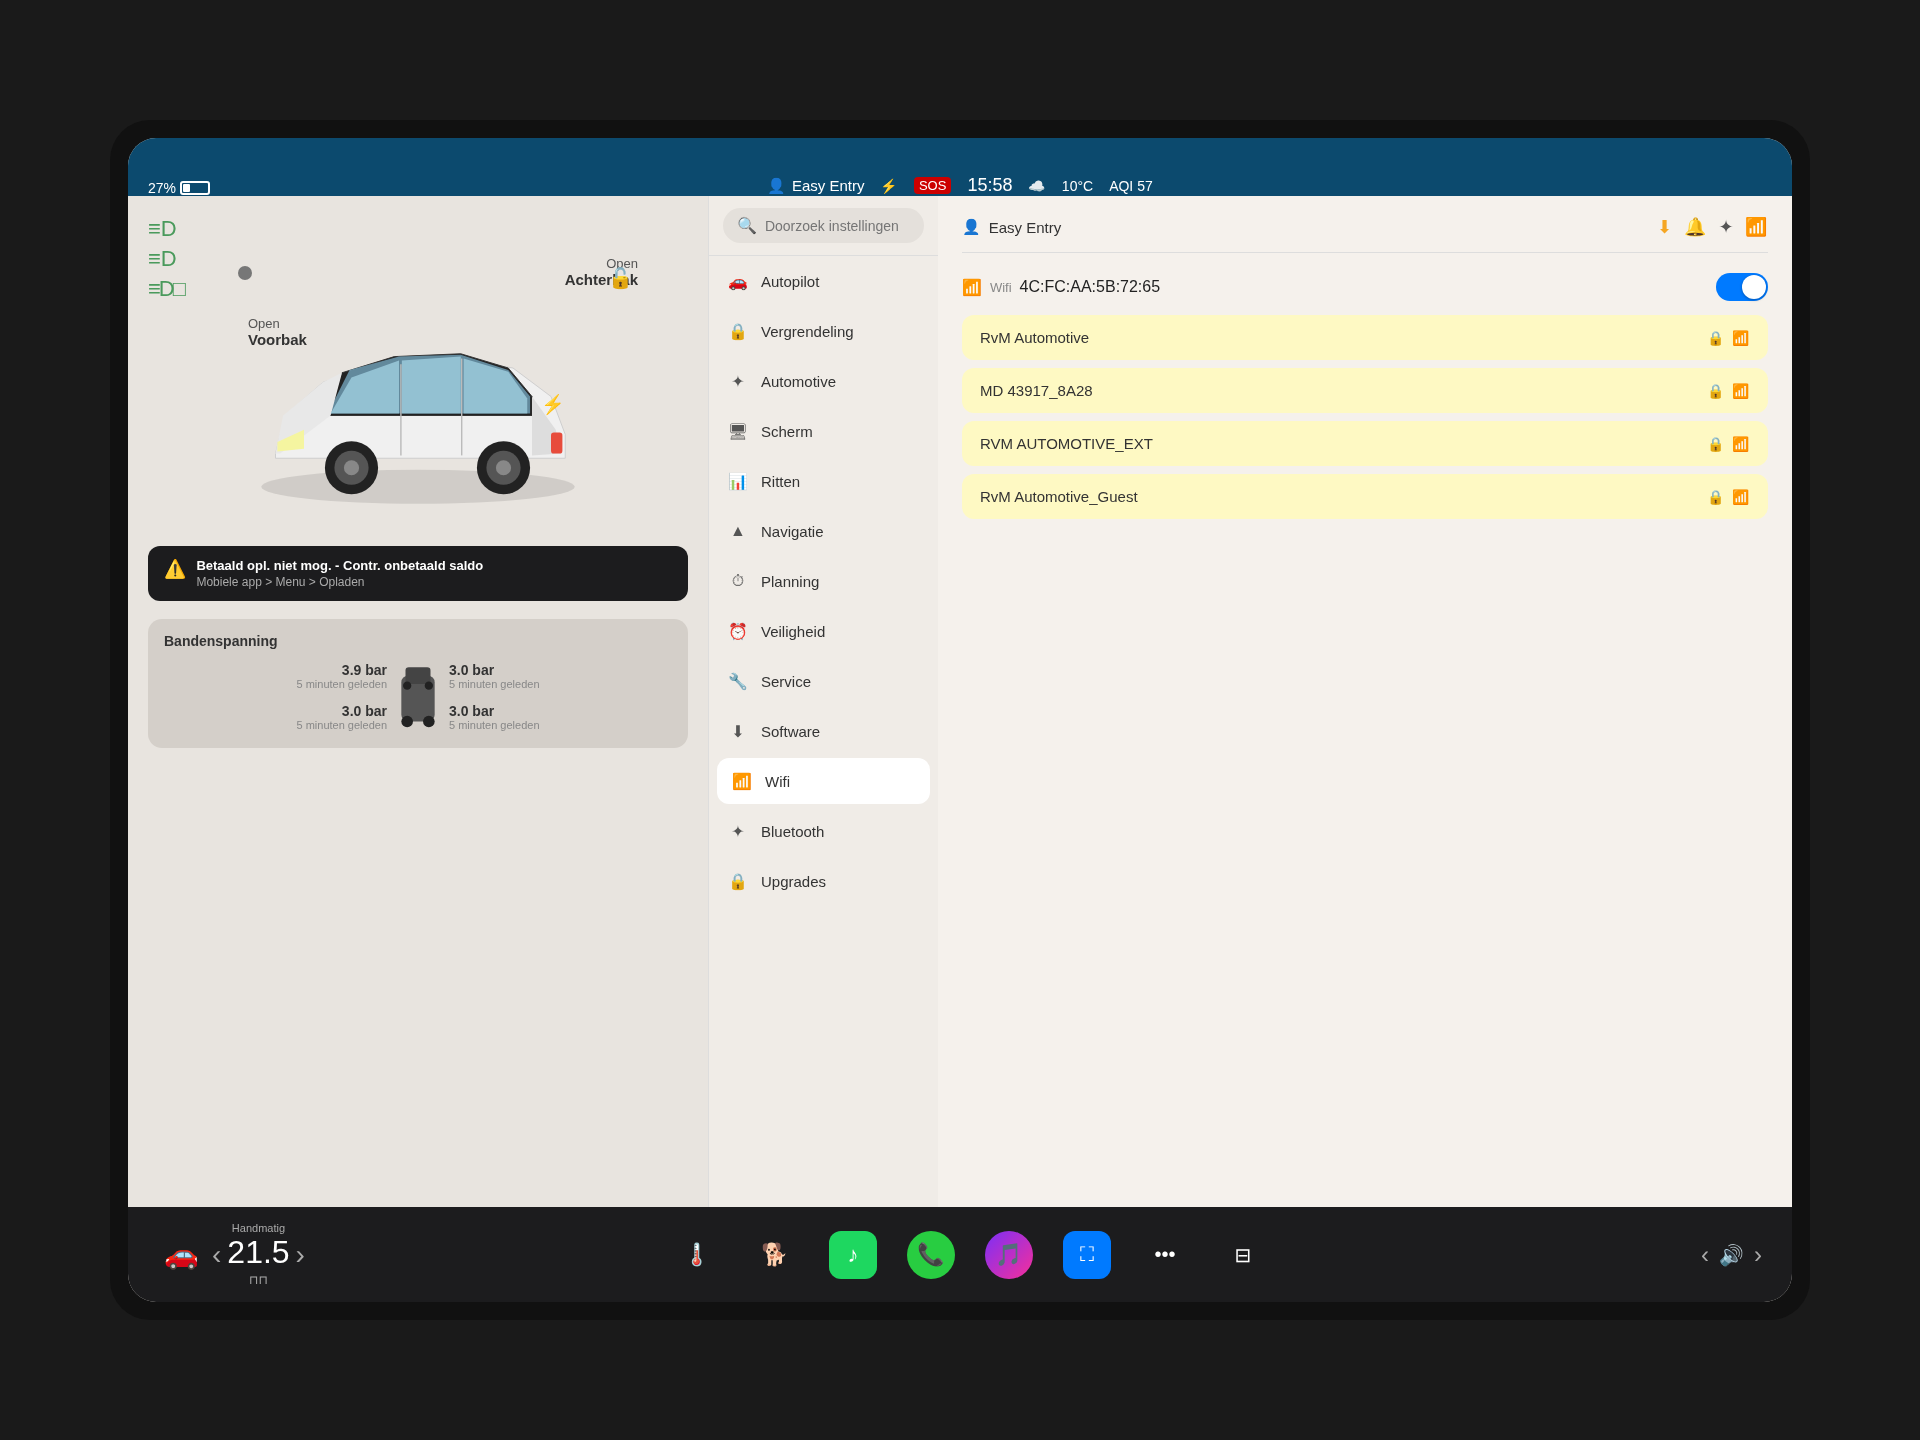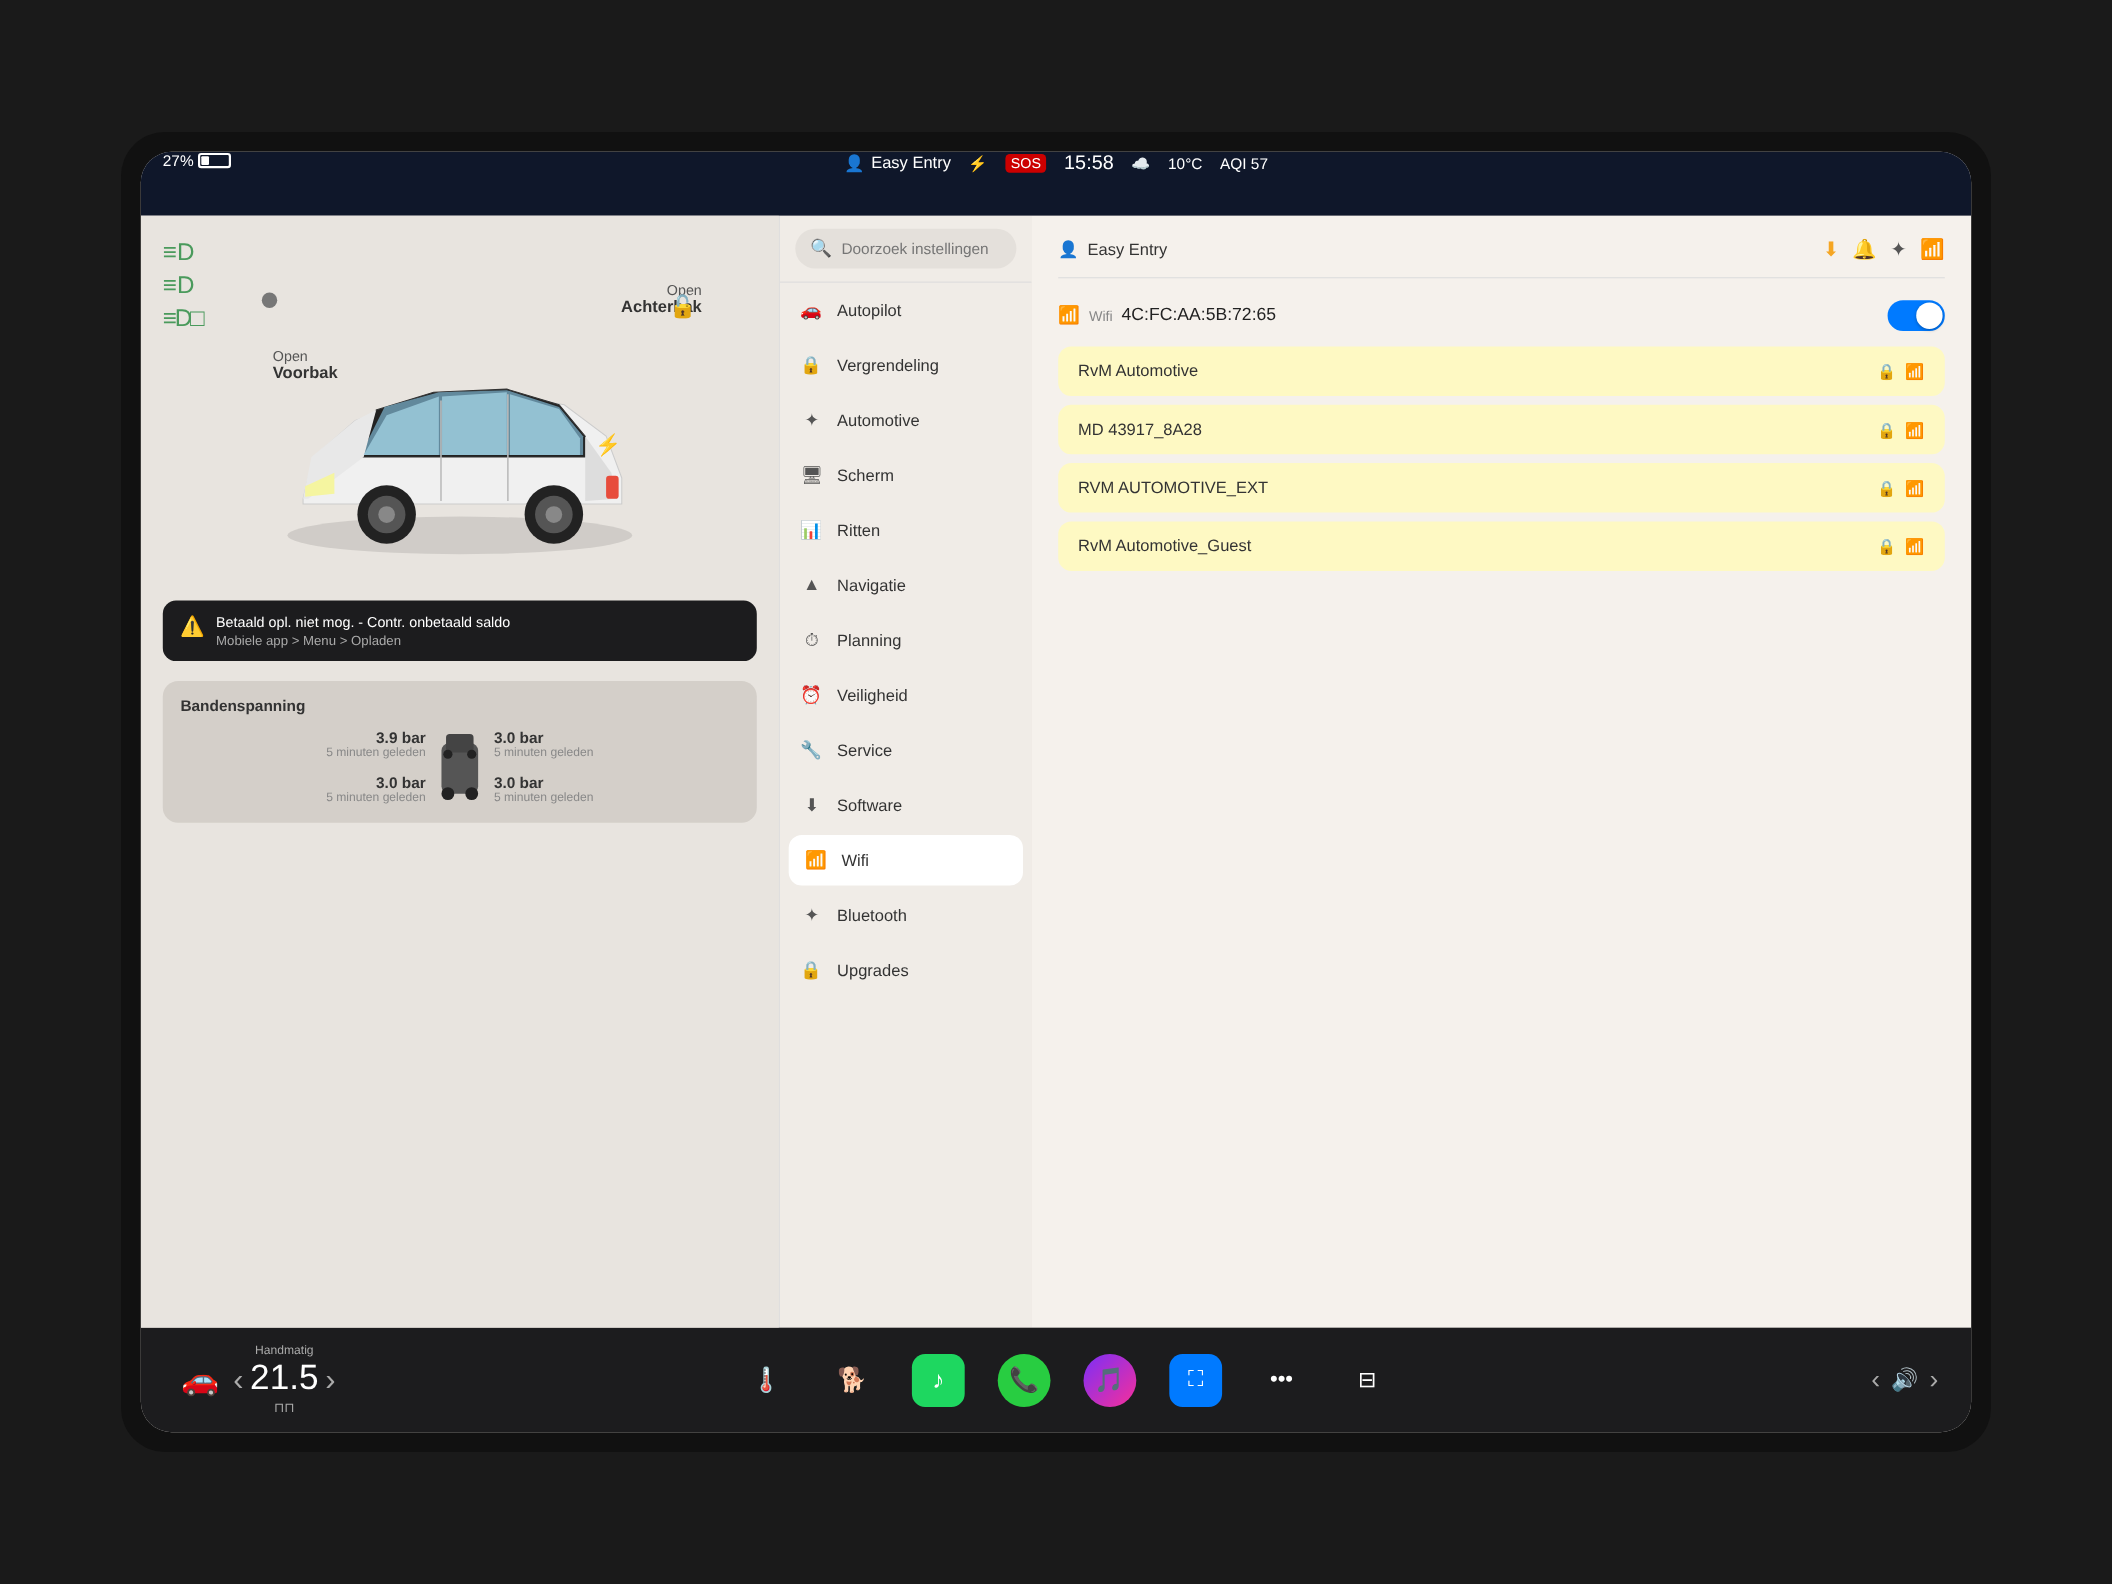--- a/index.html
+++ b/index.html
@@ -29,23 +29,23 @@
       background: #e8e4df;
       border-radius: 28px;
       overflow: hidden;
       display: flex;
       flex-direction: column;
     }
 
     
     .status-bar {
       height: 58px;
-      background: #0f172a;
-      display: flex;
-      align-items: flex-start;
+      background: #0c4a6e;
+      display: flex;
+      align-items: flex-end;
       justify-content: center;
       gap: 20px;
       padding: 0 20px;
       flex-shrink: 0;
       position: relative;
     }
 
     .status-bar-left {
       position: absolute;
       left: 20px;
@@ -176,21 +176,21 @@
     }
 
     .warning-icon {
       color: #f5a623;
       font-size: 18px;
       flex-shrink: 0;
     }
 
     .warning-text-main {
       font-size: 13px;
-      font-weight: 400;
+      font-weight: 700;
       color: #fff;
     }
 
     .warning-text-sub {
       font-size: 12px;
       color: #aaa;
       margin-top: 2px;
     }
 
     

